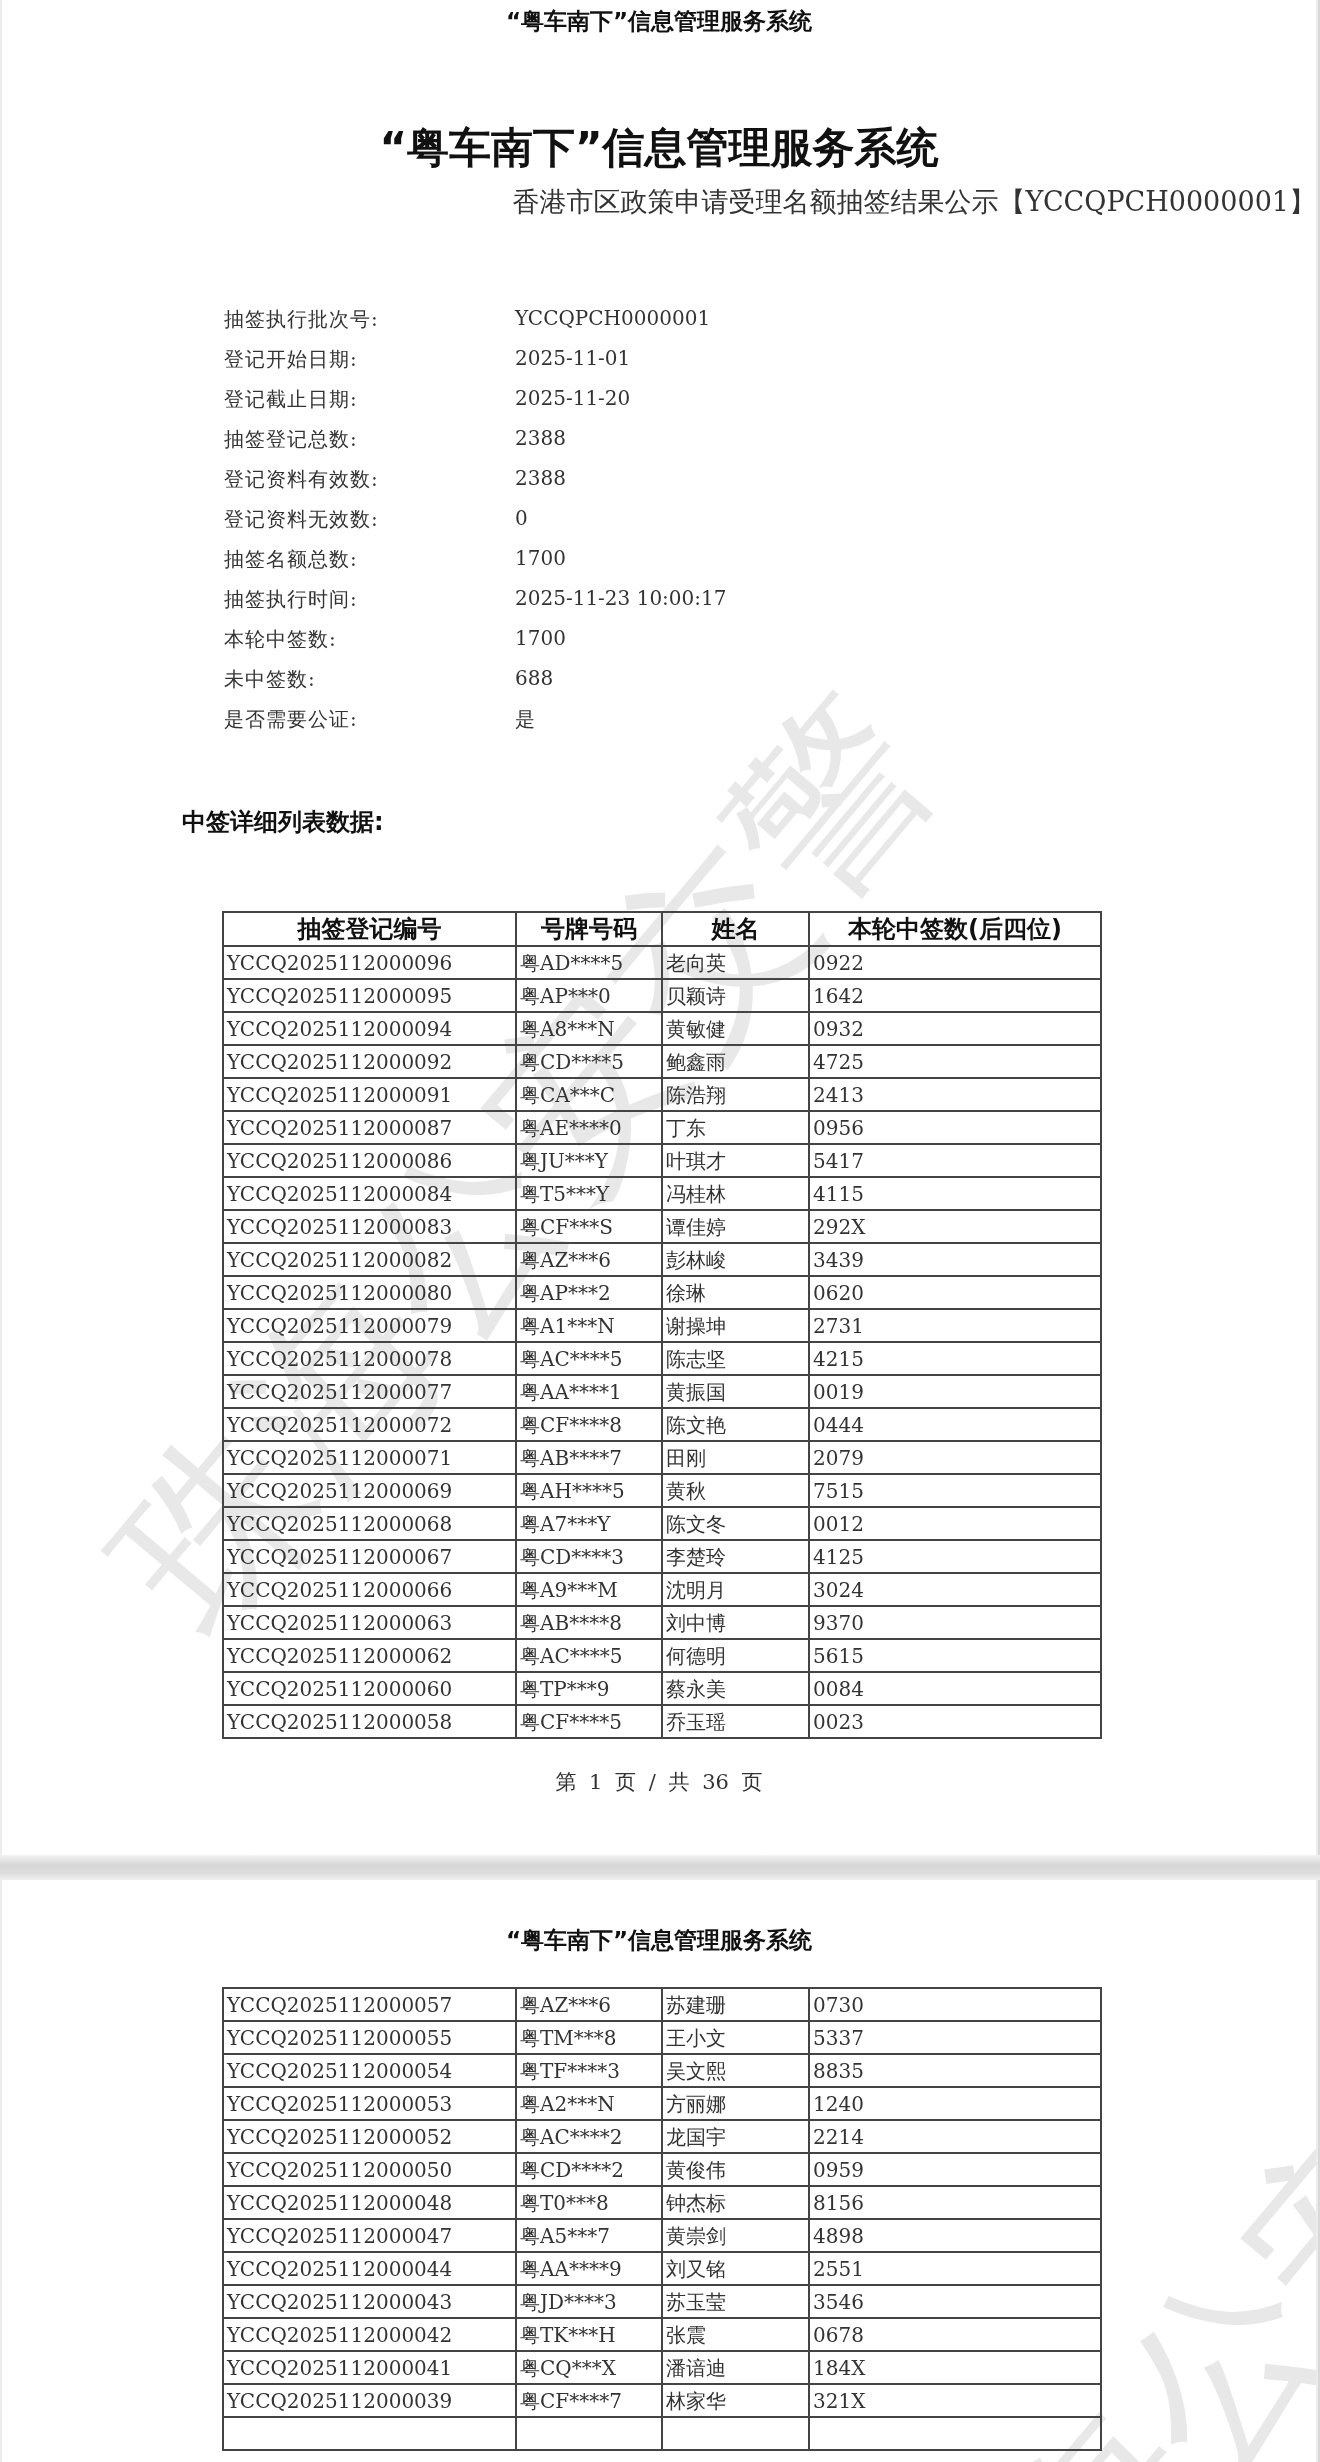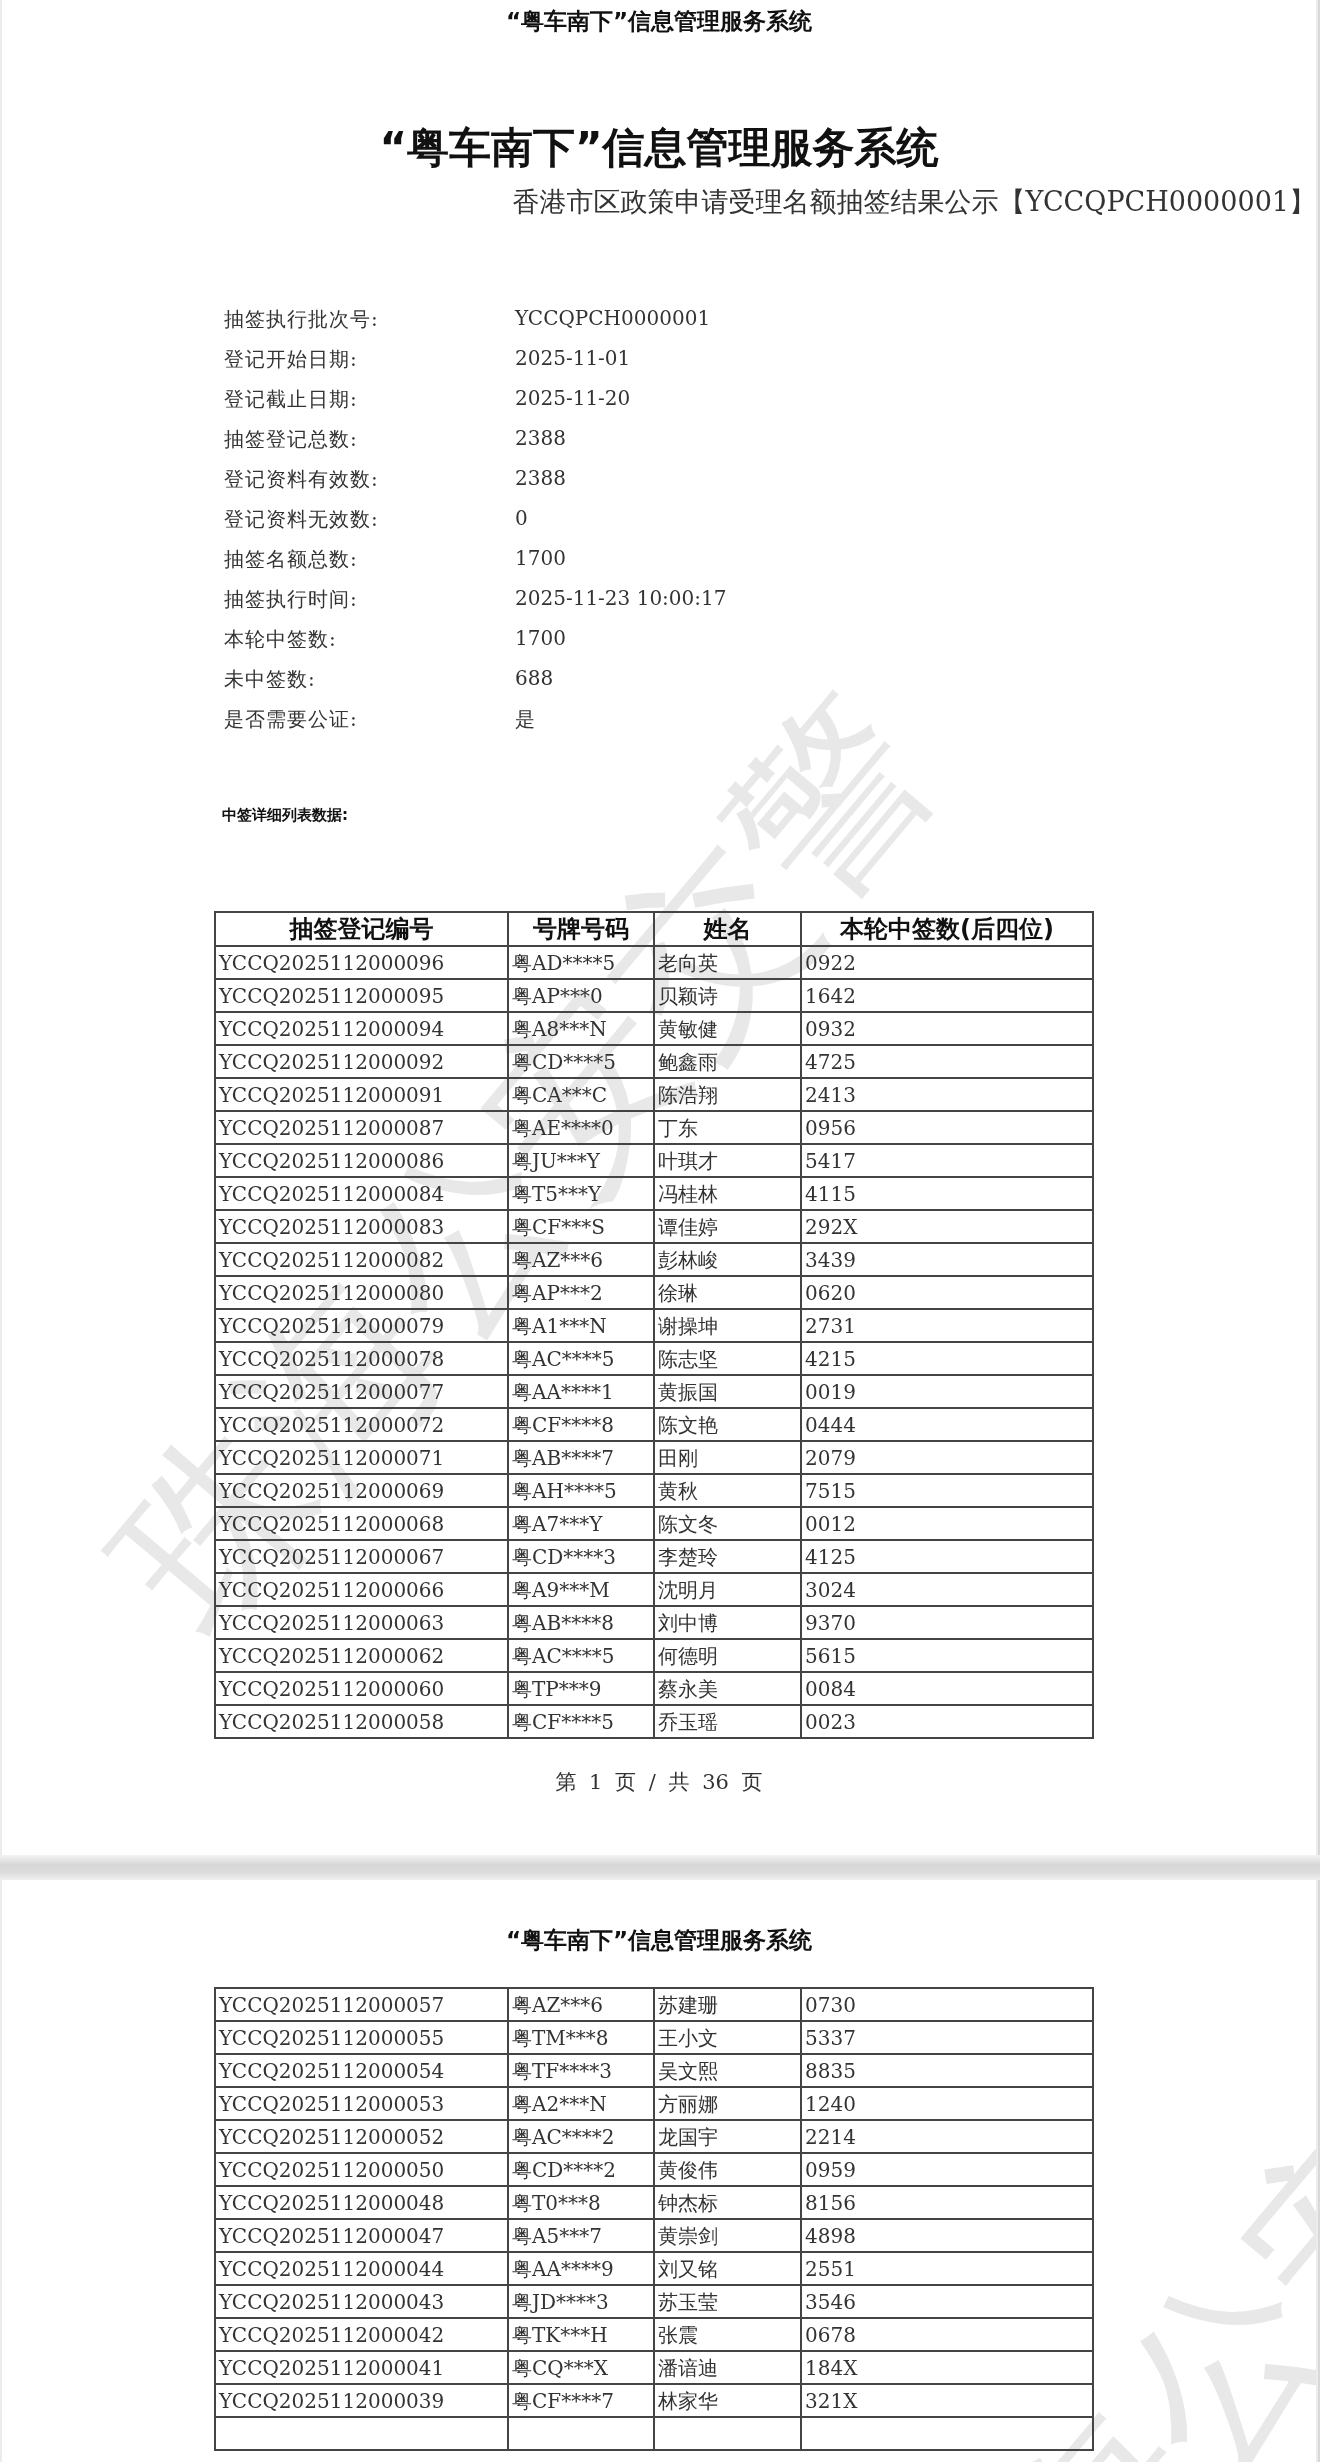--- a/index.html
+++ b/index.html
@@ -40,24 +40,24 @@
   }
   .info {
     position: absolute; left: 222px; top: 306px;
   }
   .info-row { height: 40px; position: relative; font-size: 20px; color: #333; }
   .info-label { position: absolute; left: 0; top: 0; white-space: nowrap; letter-spacing: 1px; text-align: center; }
   .info-value { position: absolute; left: 291px; top: 0; white-space: nowrap; }
   .section-heading {
     position: absolute; left: 180px; top: 806px;
     font-family: "DejaVu Sans", "Liberation Sans", sans-serif;
-    font-weight: bold; font-size: 15px; color: #111; margin-left: 40px;
+    font-weight: bold; font-size: 24px; color: #111;
   }
   table.grid {
-    position: absolute; left: 212px; width: 878px;
+    position: absolute; left: 220px; width: 878px;
     border-collapse: collapse; table-layout: fixed;
   }
   table.grid col.c1 { width: 293px; }
   table.grid col.c2 { width: 146px; }
   table.grid col.c3 { width: 147px; }
   table.grid col.c4 { width: 292px; }
   table.grid th, table.grid td {
     border: 2px solid #444;
     padding: 0 3px;
     white-space: nowrap; overflow: hidden;

